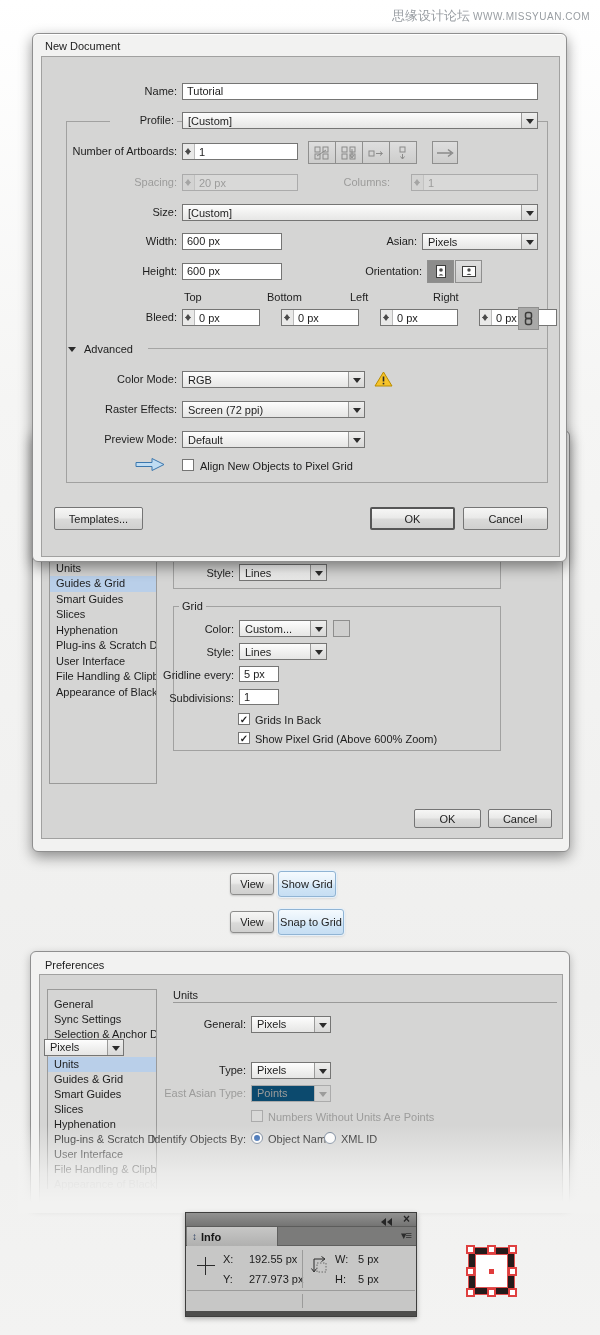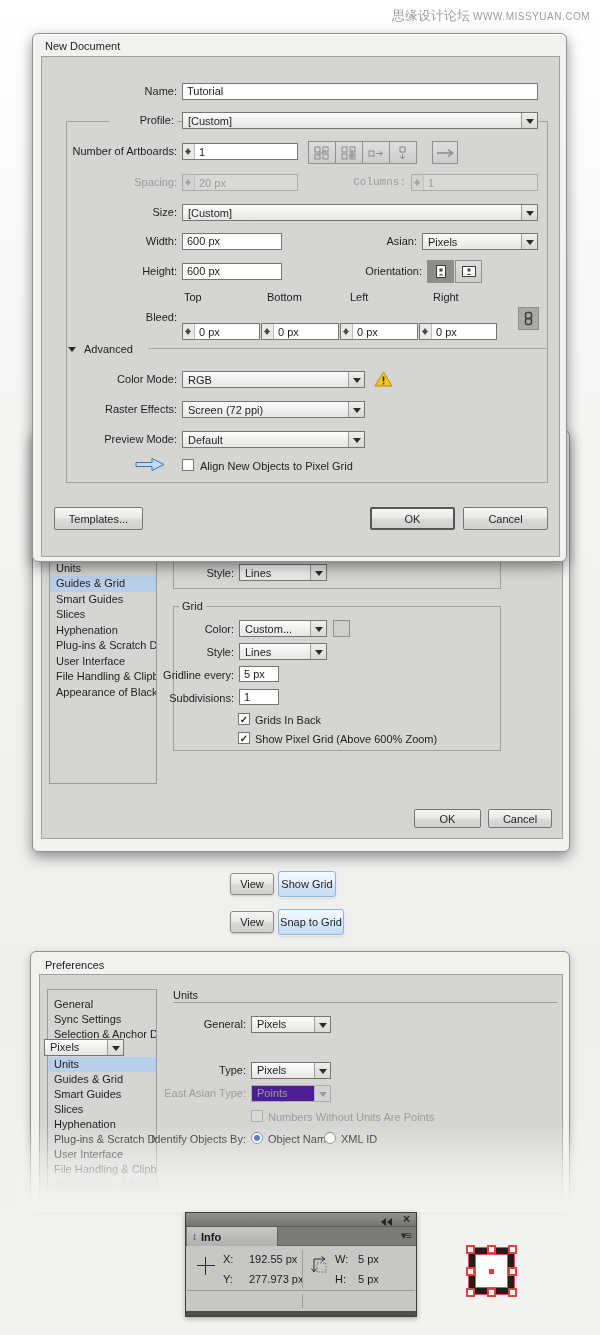--- a/index.html
+++ b/index.html
@@ -76,21 +76,21 @@
   .sb15 .sb-item { height:15px; line-height:15px; }
   .sb155 .sb-item { height:15.5px; line-height:15.5px; }
 
   
   .unit-row { display:flex; height:23px; padding-top:3px; }
   .unit-row .ulabel { width:207px; text-align:right; padding-top:2px; }
   .unit-row .uddwrap { position:relative; width:80px; height:17px; margin-left:5px; }
   .unit-row .udd { position:relative; width:80px; height:17px; background:linear-gradient(#fdfdfd,#f0f0ef 55%,#e6e6e5); border:1px solid #757574; }
   .unit-row .udd .ddv { top:1px; }
   .unit-row.disabled .ulabel { color:#9c9c9b; }
-  .unit-row.disabled .udd { background:#4c1d95; border-color:#ababab; }
+  .unit-row.disabled .udd { background:#0c4a6e; border-color:#ababab; }
   .unit-row.disabled .udd .ddv { color:#9c9c9b; }
   .unit-row.disabled .udd .dda { background:#d3d3d2; border-left-color:#b5b5b4; }
   .unit-row.disabled .udd .dda::after { border-top-color:#9c9c9b; }
 
   
   .info { position:absolute; left:185px; top:1212px; width:232px; height:105px; z-index:8;
           background:#c7c7c6; border:1px solid #3e3e3d; box-shadow:0 2px 5px rgba(0,0,0,.28); }
   .info-titlebar { position:absolute; left:0; top:0; right:0; height:14px;
                    background:linear-gradient(#929291,#747473); border-bottom:1px solid #5c5c5b; }
   .tri-l { display:inline-block; width:0; height:0; border:4px solid transparent; border-right:5px solid #262626; }
@@ -255,21 +255,21 @@
       </div>
 
       <span class="lbl dim-t" style="left:12px; top:119px; width:123px;">Spacing:</span>
       <div class="spin dis" style="left:140px; top:117px; width:116px; height:17px;">
         <span class="spn">
             <i class="tu"></i>
             <i class="td"></i>
           </span>
         <span class="val">20 px</span>
       </div>
-      <span class="lbl dim-t" style="left:300px; top:119px; width:64px;font-family:Liberation Mono, monospace;">Columns:</span>
+      <span class="lbl dim-t" style="left:284px; top:119px; width:64px;">Columns:</span>
       <div class="spin dis" style="left:369px; top:117px; width:127px; height:17px;">
         <span class="spn">
             <i class="tu"></i>
             <i class="td"></i>
           </span>
         <span class="val">1</span>
       </div>
 
       <span class="lbl" style="left:12px; top:149px; width:123px;">Size:</span>
       <div class="dd" style="left:140px; top:147px; width:356px; height:17px;">
@@ -305,21 +305,21 @@
 
       <div class="abs" style="left:140px; top:234px; display:flex; gap:5px;">
 
       <span style="display:inline-block; width:78px; padding-left:2px;">Top</span>
           <span style="display:inline-block; width:78px; padding-left:2px;">Bottom</span>
           <span style="display:inline-block; width:78px; padding-left:2px;">Left</span>
           <span style="display:inline-block; width:78px; padding-left:2px;">Right</span>
         </div>
 
       <span class="lbl" style="left:12px; top:254px; width:123px;">Bleed:</span>
-      <div class="abs" style="left:140px; top:266px; display:flex; gap:1px;">
+      <div class="abs" style="left:140px; top:252px; display:flex; gap:21px;">
 
       <div class="spin" style="position:relative; width:78px; height:17px;">
             <span class="spn">
               <i class="tu"></i>
               <i class="td"></i>
             </span>
             <span class="val">0 px</span>
           </div>
           <div class="spin" style="position:relative; width:78px; height:17px;">
             <span class="spn">

